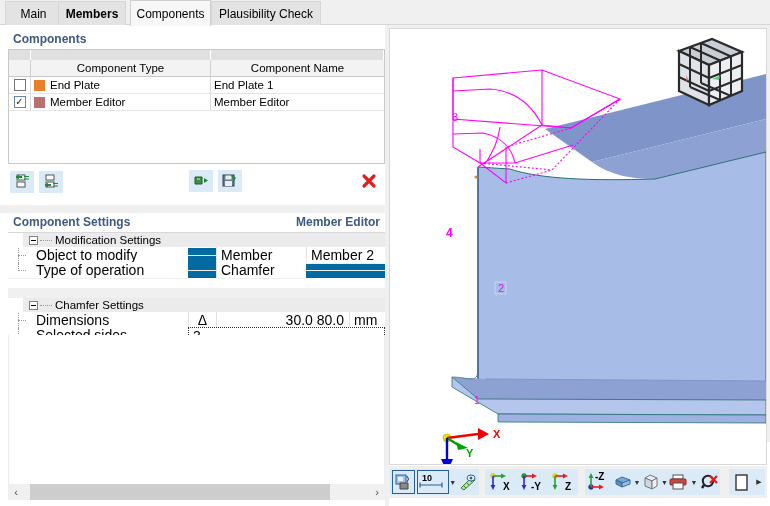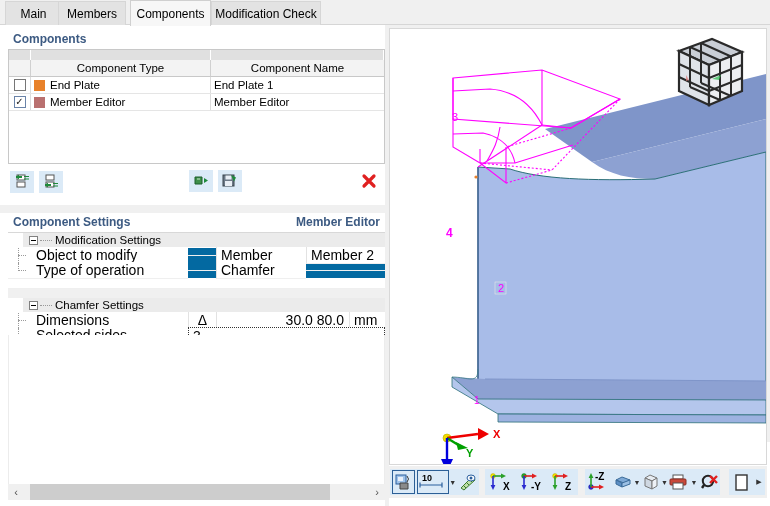--- a/index.html
+++ b/index.html
@@ -226,23 +226,23 @@
   .vbtn.sel { border: 1px solid #2c5f96; }
   .caret { width: 8px; height: 24px; display: flex; align-items: center; justify-content: center; color: #333; font-size: 7px; }
 </style>
 </head>
 <body>
 
 <div id="app">
 
   <div class="tabbar">
     <div class="tab" style="left:5px;width:57px;">Main</div>
-    <div class="tab" style="left:58px;width:68px;">Members</div>
+    <div class="tab" style="left:58px;width:68px;font-weight:bold;">Members</div>
     <div class="tab active" style="left:130px;width:81px;">Components</div>
-    <div class="tab" style="left:211px;width:110px;">Modification Check</div>
+    <div class="tab" style="left:211px;width:110px;">Plausibility Check</div>
   </div>
 
   <div class="leftpanel">
 
     <div class="panel-title" style="top:5px;">
       <span>Components</span>
     </div>
 
     <div class="comp-table">
       <div class="ct-subhdr">

